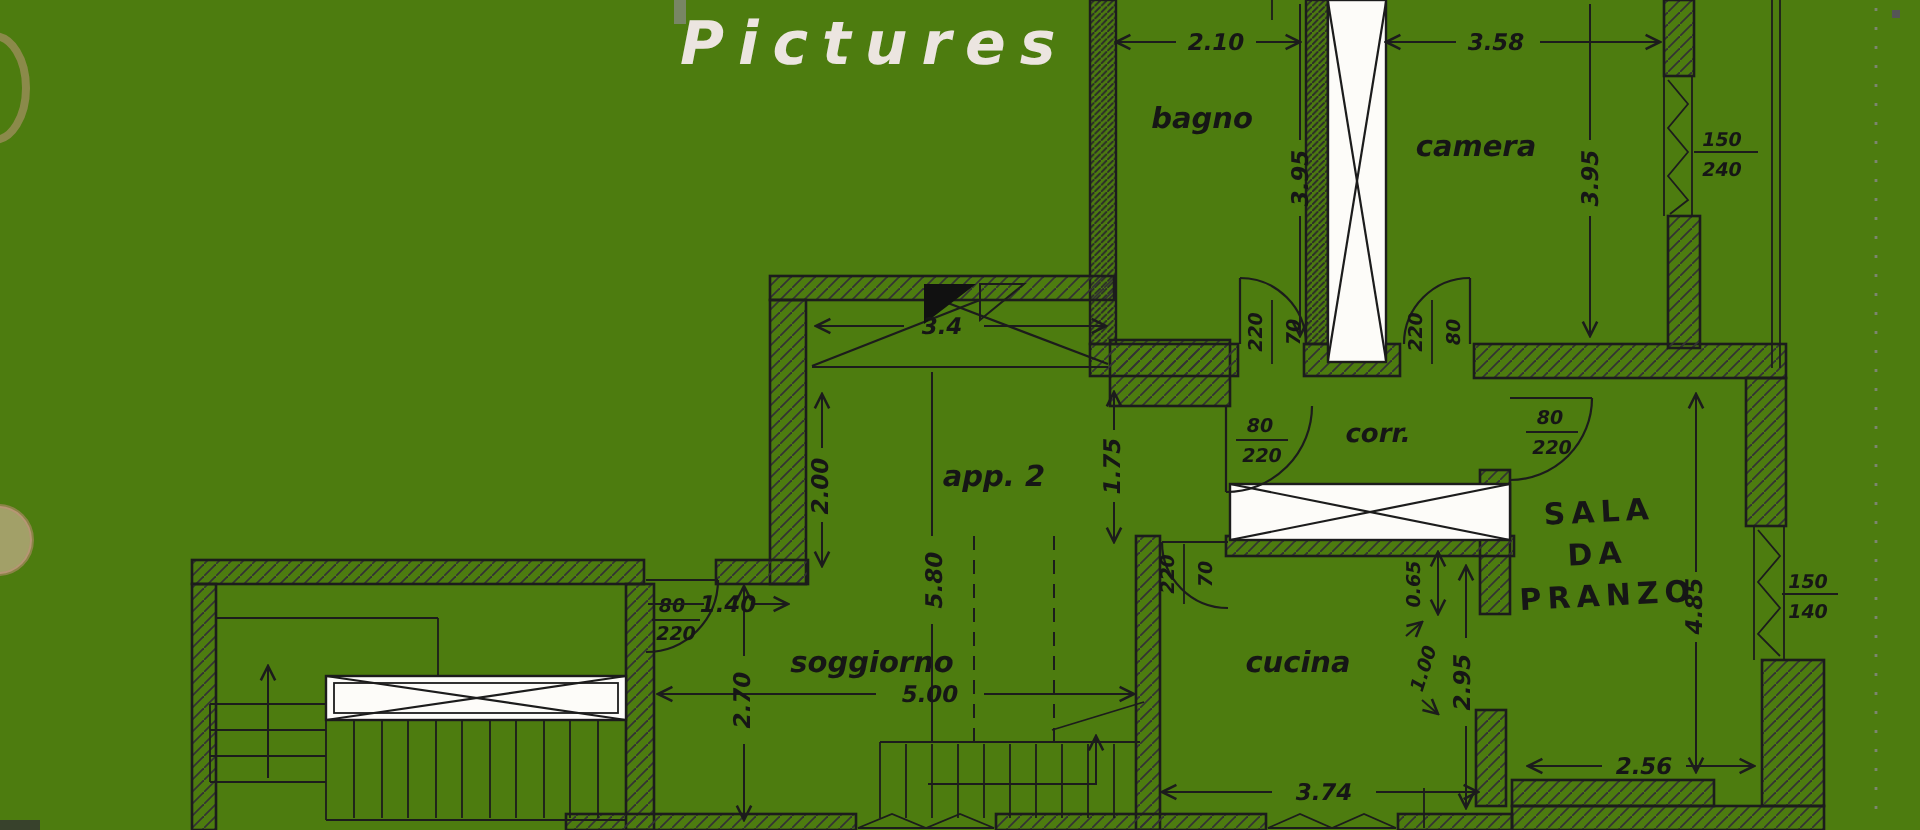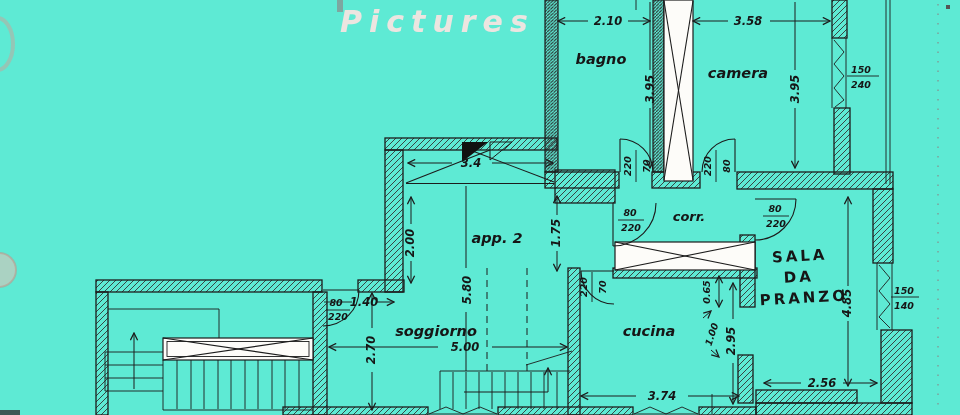--- a/index.html
+++ b/index.html
@@ -1,16 +1,16 @@
 <!DOCTYPE html>
 <html><head>
 <meta charset="utf-8">
 <style>
   html,body{margin:0;padding:0;background:#fdfcf9;}
-  .page{position:relative;width:960px;height:415px;overflow:hidden;background:#5eead4;}
+  .page{position:relative;width:960px;height:415px;overflow:hidden;background:#4d7c0f;}
   svg text{font-family:"DejaVu Sans", sans-serif;fill:#161616;}
   .room{font-size:14.5px;font-style:italic;font-weight:bold;}
   .roomsm{font-size:13px;font-style:italic;font-weight:bold;}
   .dim{font-size:11.5px;font-weight:bold;font-style:italic;}
   .sm{font-size:9.5px;font-weight:bold;font-style:italic;}
   .hand{font-size:15px;font-weight:bold;letter-spacing:3px;}
   .wm{font-size:30px;font-weight:bold;font-style:italic;fill:#ece5e0;letter-spacing:7px;}
   .w{fill:url(#h);stroke:#1c1c1c;stroke-width:1.3;}
   .wd{fill:url(#hd);stroke:#1c1c1c;stroke-width:1.2;}
   .ln{fill:none;stroke:#1c1c1c;stroke-width:1.1;}

